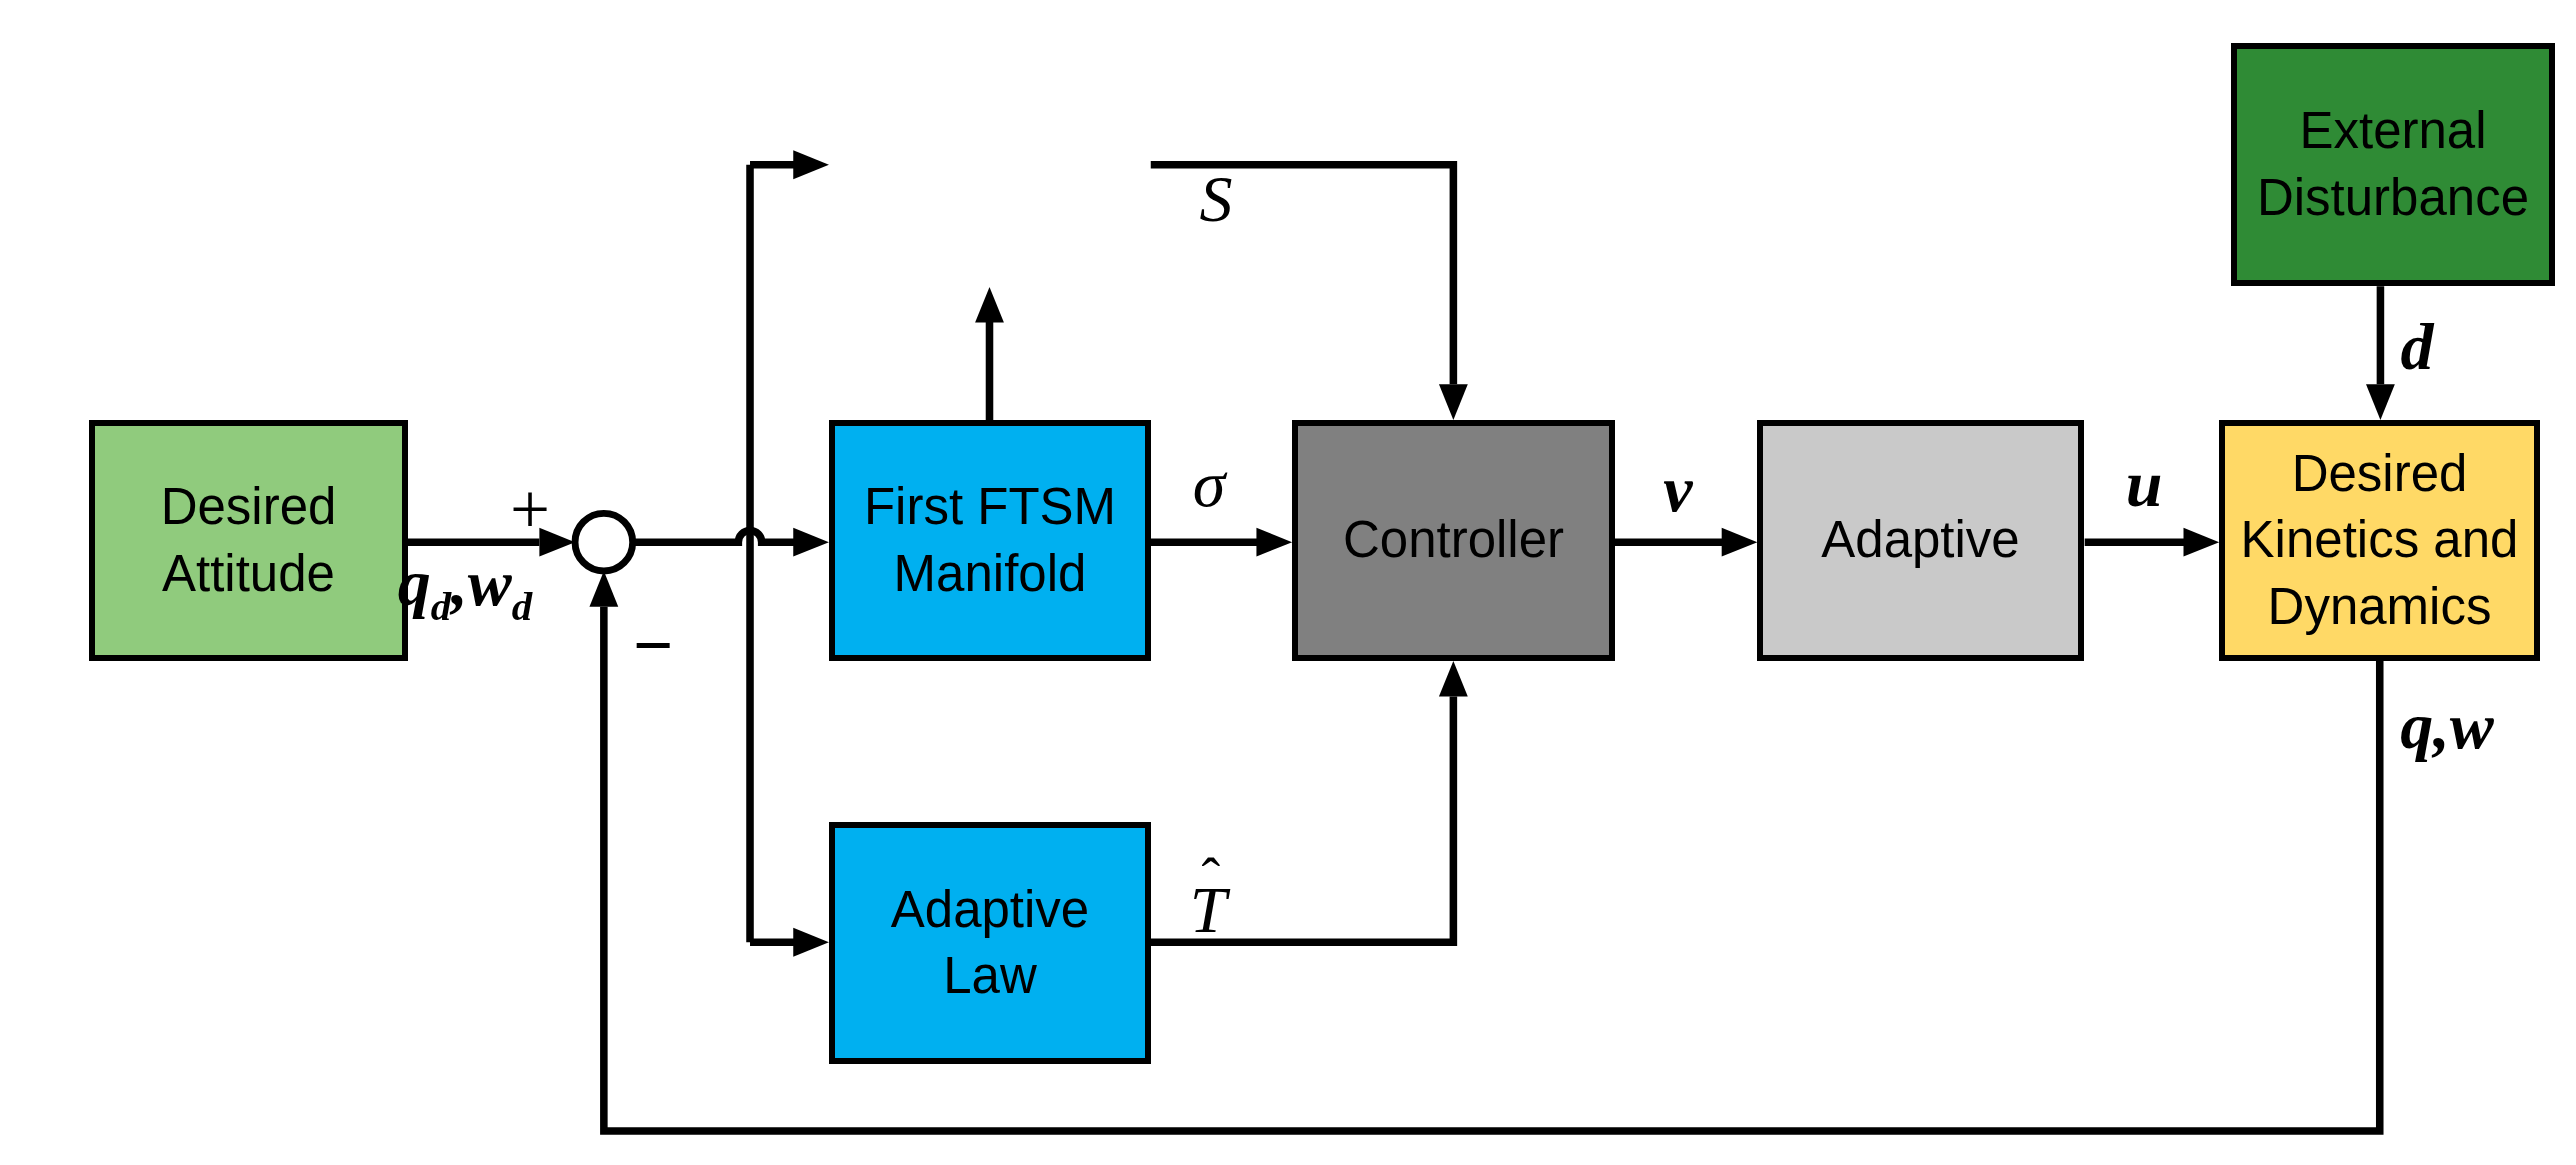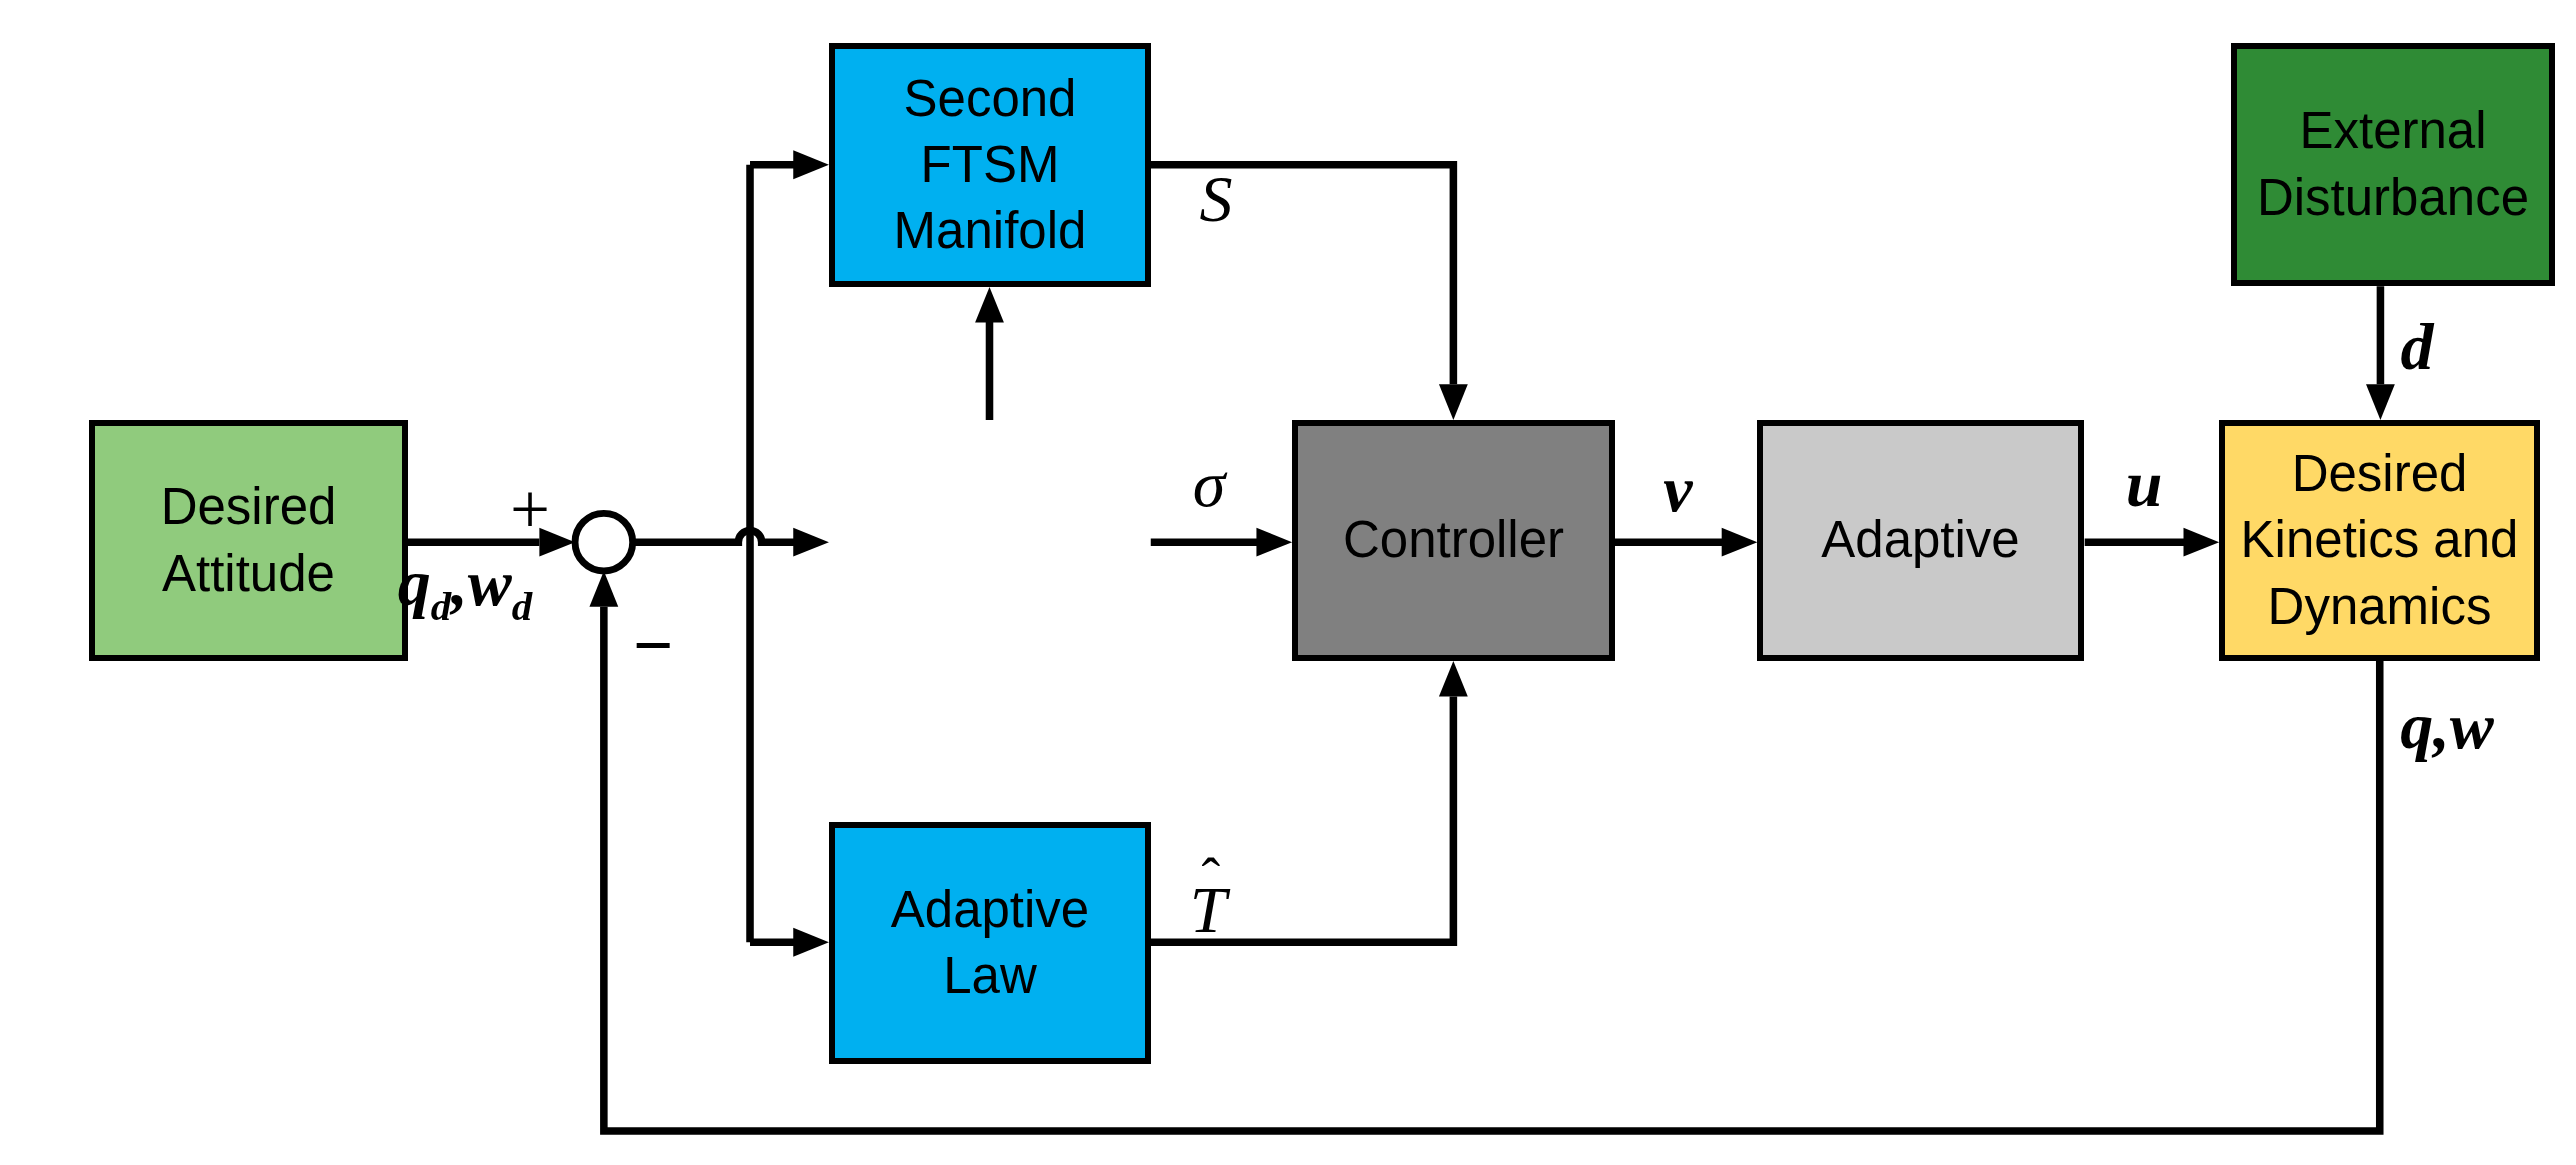--- a/index.html
+++ b/index.html
@@ -95,22 +95,22 @@
       <polygon points="3469,612 3448,560 3490,560"></polygon>
       <polygon points="880,832 859,884 901,884"></polygon>
     </g>
 
     <circle cx="880" cy="790" r="42" fill="#ffffff" stroke="#000" stroke-width="10"></circle>
   </svg>
 
   <div class="block b-desired">
     <span>Desired Attitude</span>
   </div>
-  <div class="block b-second-ftsm">
-    <span>Second FTSM Manifold</span>
+  <div class="block b-first-ftsm">
+    <span>First FTSM Manifold</span>
   </div>
   <div class="block b-controller">
     <span>Controller</span>
   </div>
   <div class="block b-adaptive">
     <span>Adaptive Law</span>
   </div>
   <div class="block b-actuator">
     <span>Adaptive</span>
   </div>

